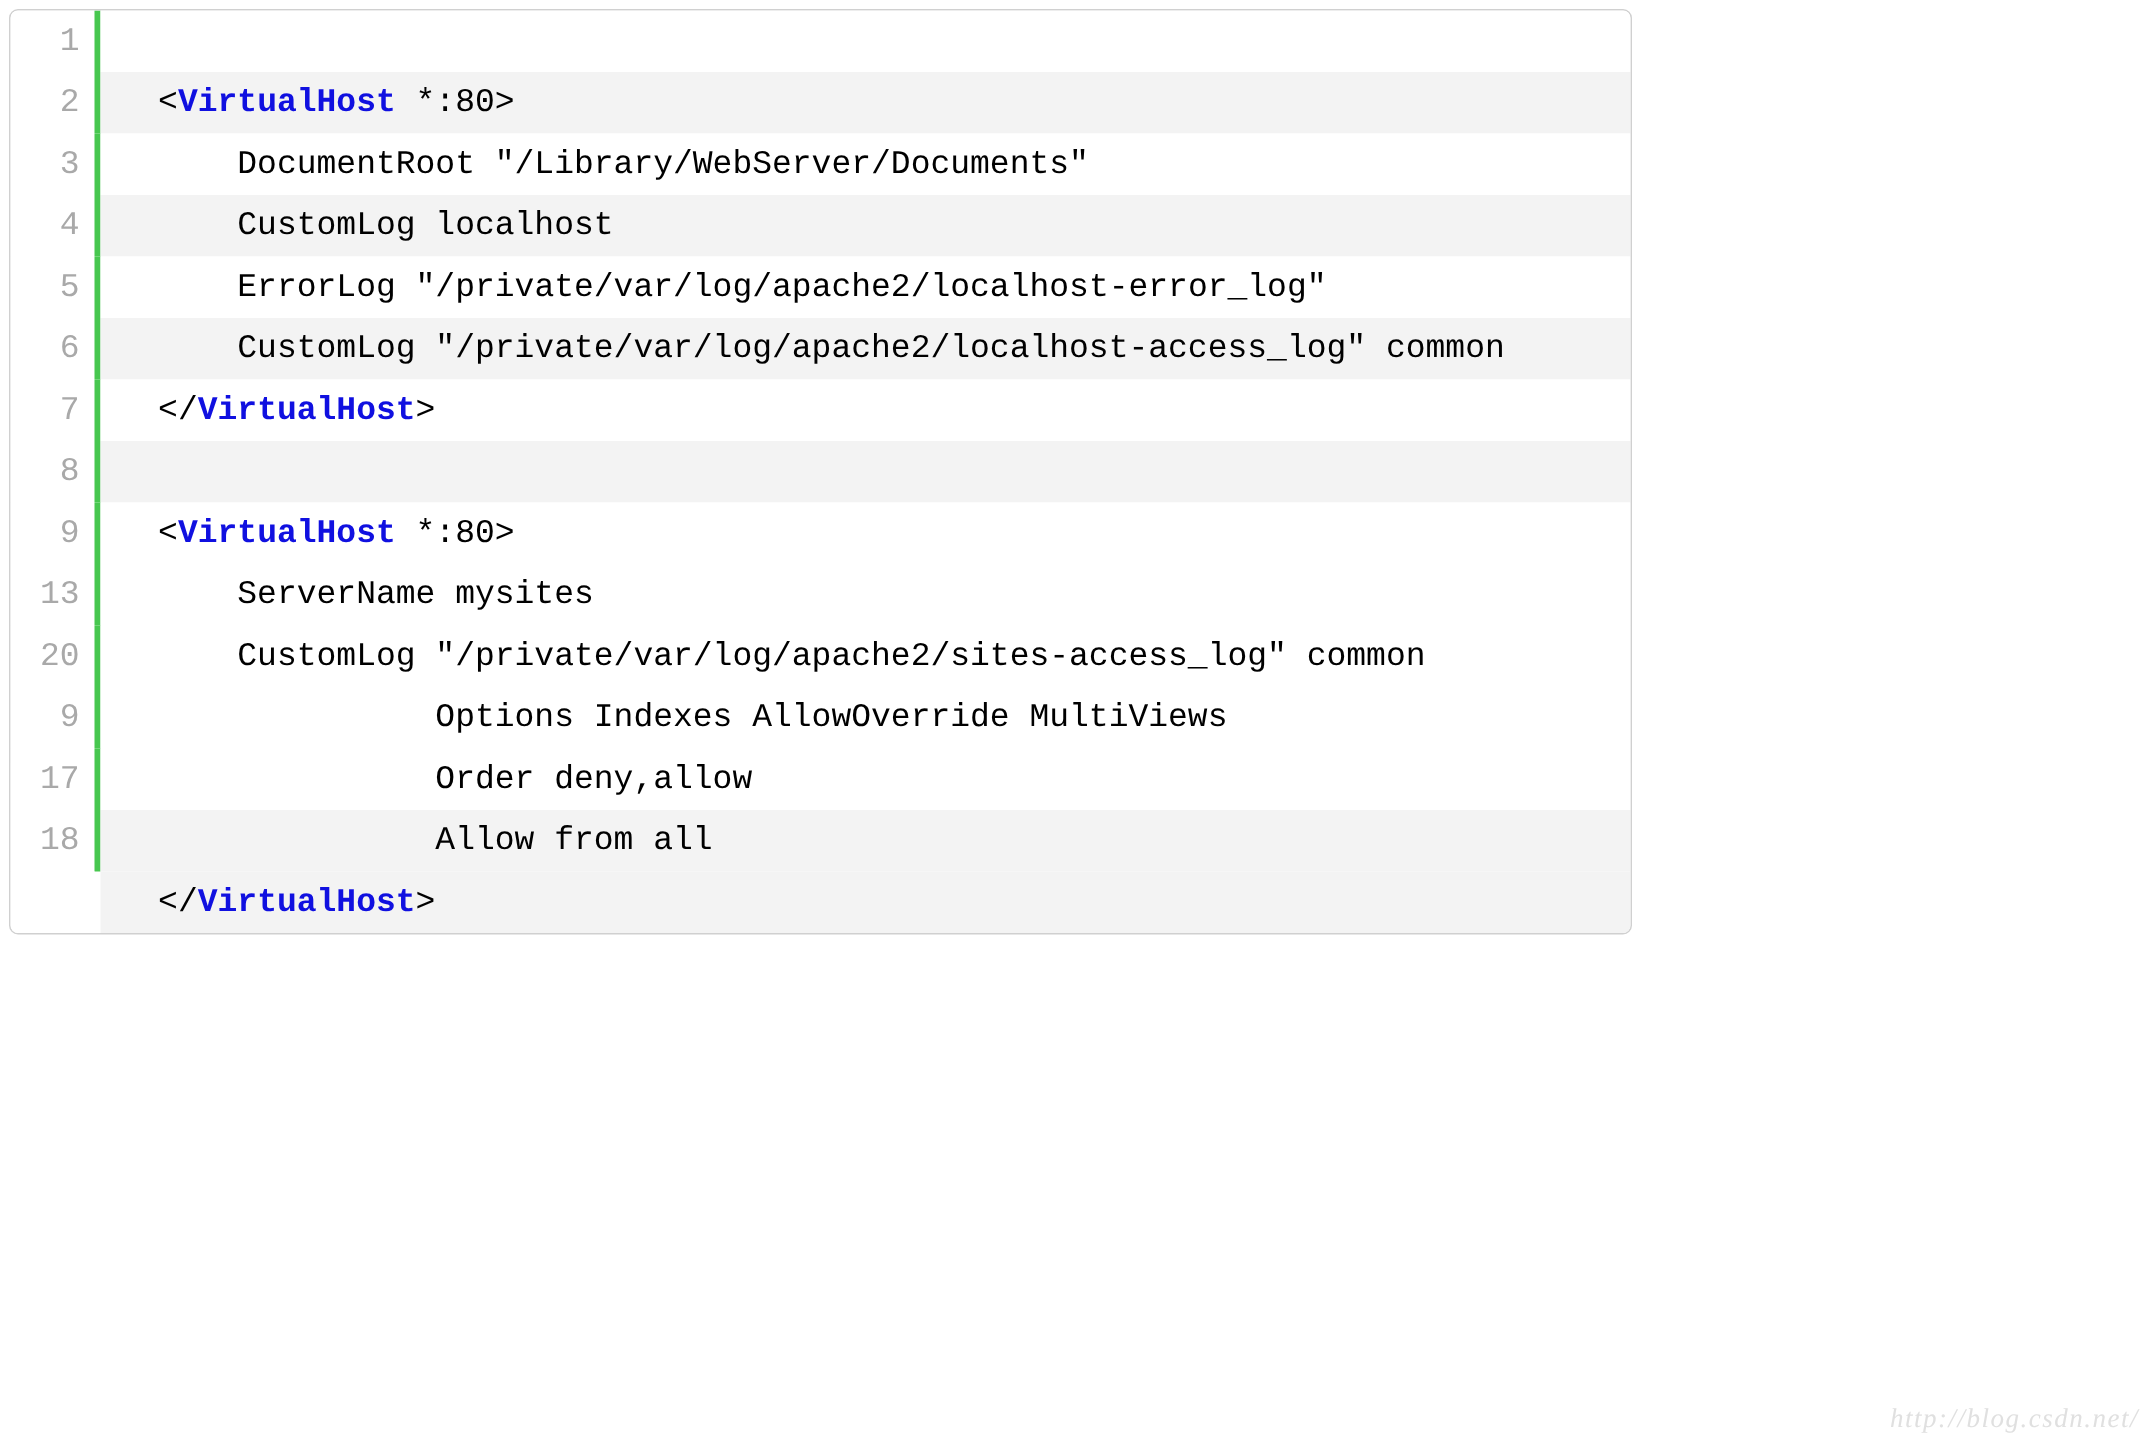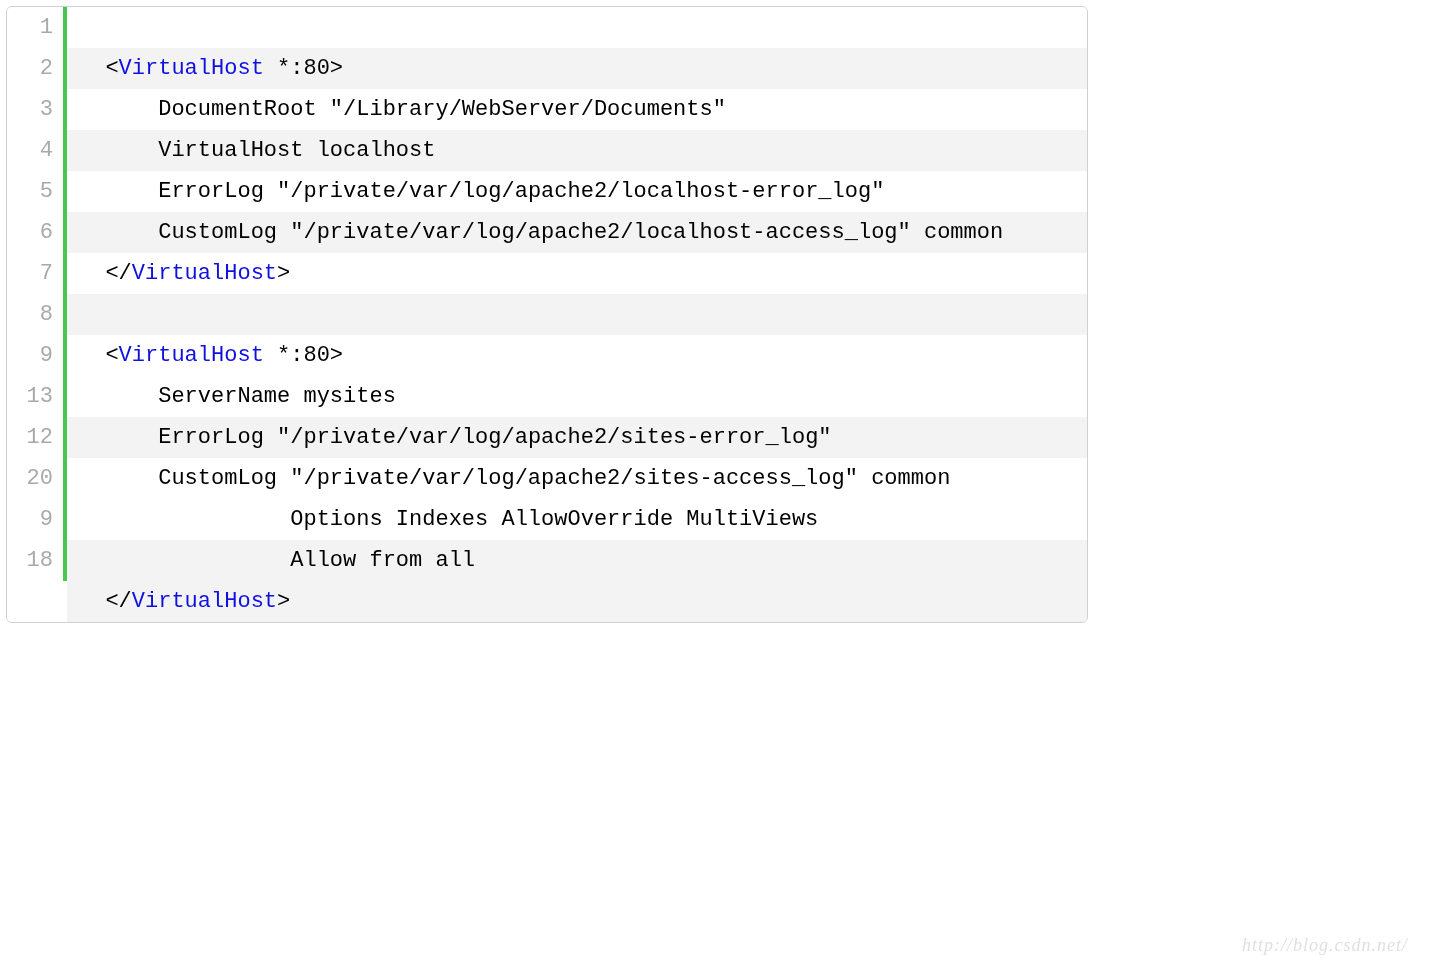--- a/index.html
+++ b/index.html
@@ -34,27 +34,27 @@
   background: #47c74f;
 }
 .code-line {
   flex: 1;
   padding: 8px 12px;
   white-space: pre;
   background: #ffffff;
   color: #000000;
 }
 .code-row.even .code-line { background: #f3f3f3; }
-.kw { color: #1010e0; font-weight: normal; }
+.kw { color: #1010e0; font-weight: bold; }
 .ang { color: #000000; }
 .str { color: #000000; }
 .watermark {
   position: fixed;
   bottom: 8px;
-  right: 22px;
+  right: 4px;
   color: #e0e0e0;
   font-family: Georgia, serif;
   font-size: 18px;
   font-style: italic;
   letter-spacing: 1px;
 }
 </style>
 </head>
 <body>
 
@@ -70,21 +70,21 @@
       <div class="code-line"><span>  </span><span class="ang">&lt;</span><span class="kw">VirtualHost</span><span> *:80</span><span class="ang">&gt;</span></div>
     </div>
     <div class="code-row">
       <div class="line-num">3</div>
       <div class="green-bar"></div>
       <div class="code-line"><span>      DocumentRoot </span><span class="str">"/Library/WebServer/Documents"</span></div>
     </div>
     <div class="code-row even">
       <div class="line-num">4</div>
       <div class="green-bar"></div>
-      <div class="code-line"><span>      VirtualHost localhost</span></div>
+      <div class="code-line"><span>      CustomLog localhost</span></div>
     </div>
     <div class="code-row">
       <div class="line-num">5</div>
       <div class="green-bar"></div>
       <div class="code-line"><span>      ErrorLog </span><span class="str">"/private/var/log/apache2/localhost-error_log"</span></div>
     </div>
     <div class="code-row even">
       <div class="line-num">6</div>
       <div class="green-bar"></div>
       <div class="code-line"><span>      CustomLog </span><span class="str">"/private/var/log/apache2/localhost-access_log"</span><span> common</span></div>
@@ -102,34 +102,34 @@
     <div class="code-row">
       <div class="line-num">9</div>
       <div class="green-bar"></div>
       <div class="code-line"><span>  </span><span class="ang">&lt;</span><span class="kw">VirtualHost</span><span> *:80</span><span class="ang">&gt;</span></div>
     </div>
     <div class="code-row">
       <div class="line-num">13</div>
       <div class="green-bar"></div>
       <div class="code-line"><span>      ServerName mysites</span></div>
     </div>
-    <div class="code-row even">
-      <div class="line-num">12</div>
-      <div class="green-bar"></div>
-      <div class="code-line"><span>      ErrorLog </span><span class="str">"/private/var/log/apache2/sites-error_log"</span></div>
-    </div>
     <div class="code-row">
       <div class="line-num">20</div>
       <div class="green-bar"></div>
       <div class="code-line"><span>      CustomLog </span><span class="str">"/private/var/log/apache2/sites-access_log"</span><span> common</span></div>
     </div>
     <div class="code-row">
       <div class="line-num">9</div>
       <div class="green-bar"></div>
       <div class="code-line"><span>                Options Indexes AllowOverride MultiViews</span></div>
+    </div>
+    <div class="code-row">
+      <div class="line-num">17</div>
+      <div class="green-bar"></div>
+      <div class="code-line"><span>                Order deny,allow</span></div>
     </div>
     <div class="code-row even">
       <div class="line-num">18</div>
       <div class="green-bar"></div>
       <div class="code-line"><span>                Allow from all</span></div>
     </div>
     <div class="code-row even">
       <div class="line-num"></div>
       <div class="green-bar" style="background: transparent;"></div>
       <div class="code-line"><span>  </span><span class="ang">&lt;/</span><span class="kw">VirtualHost</span><span class="ang">&gt;</span></div>

